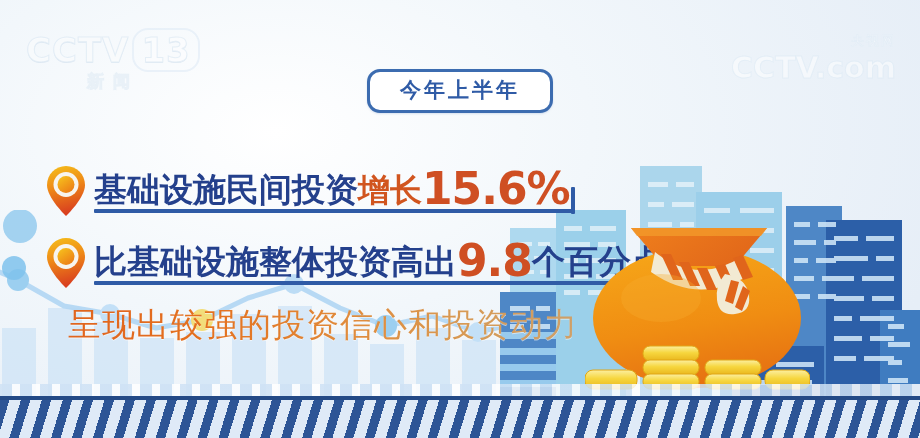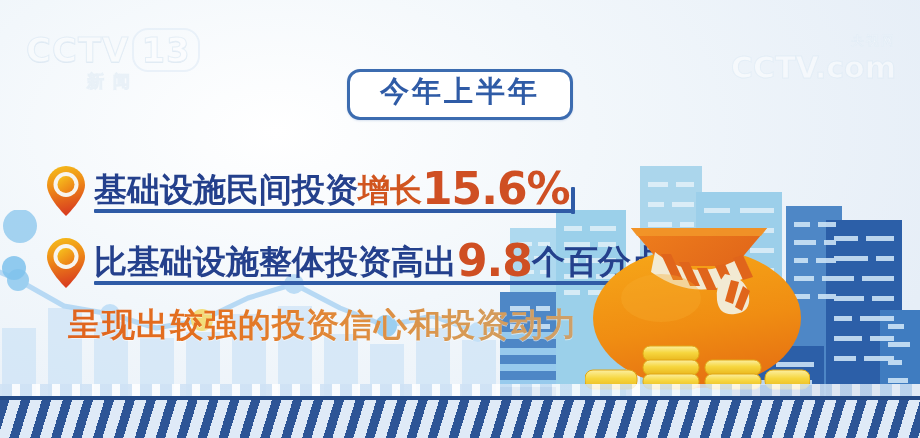--- a/index.html
+++ b/index.html
@@ -42,22 +42,22 @@
   .bg-art{position:absolute;left:0;bottom:38px;width:560px;height:190px;}
   .bg-city{position:absolute;right:0;bottom:38px;width:420px;height:290px;}
 
   
   .title-pill{
     position:absolute;left:50%;transform:translateX(-50%);top:69px;
     border:3px solid #3c6cb0;border-radius:13px;background:#ffffff;
     padding:7px 30px 9px 30px;box-shadow:0 1px 2px rgba(60,108,176,.18);
   }
   .title-pill span{
-    font-size:29px;font-weight:700;letter-spacing:3px;color:#2f5ba6;
-    line-height:1;white-space:nowrap;font-family:Liberation Mono, monospace;
+    font-size:21px;font-weight:700;letter-spacing:3px;color:#2f5ba6;
+    line-height:1;white-space:nowrap;
   }
 
   
   .line{position:absolute;display:flex;align-items:flex-end;white-space:nowrap;}
   .line1{left:46px;top:165px;}
   .line2{left:46px;top:237px;}
 
   .pin{width:40px;height:52px;flex:0 0 40px;margin-right:8px;margin-bottom:-4px;}
 
   .txt-wrap{position:relative;padding-bottom:7px;}
@@ -70,21 +70,21 @@
   .cn-blue{font-size:33px;font-weight:700;letter-spacing:0px;color:#24408c;line-height:1;}
   .cn-orange{font-size:32px;font-weight:700;color:#d1551f;line-height:1;}
   .num{
     font-family:"DejaVu Sans",sans-serif;
     font-size:44px;font-weight:700;color:#cf4f23;line-height:.78;letter-spacing:-1px;
     position:relative;top:3px;
   }
 
   
   .line3{
-    position:absolute;left:68px;top:308px;font-size:33px;font-weight:700;letter-spacing:1px;
+    position:absolute;left:68px;top:308px;font-size:33px;font-weight:400;letter-spacing:1px;
     line-height:1;white-space:nowrap;
     background:linear-gradient(92deg,#e0641f 0%,#e4711f 28%,#e08b3c 55%,#d79a55 78%,#cda06a 100%);
     -webkit-background-clip:text;background-clip:text;color:transparent;
     -webkit-text-fill-color:transparent;
     filter:drop-shadow(0 1px 0 rgba(255,255,255,.55));
   }
 
   
   .bag{position:absolute;left:585px;bottom:38px;width:225px;height:200px;}
 

